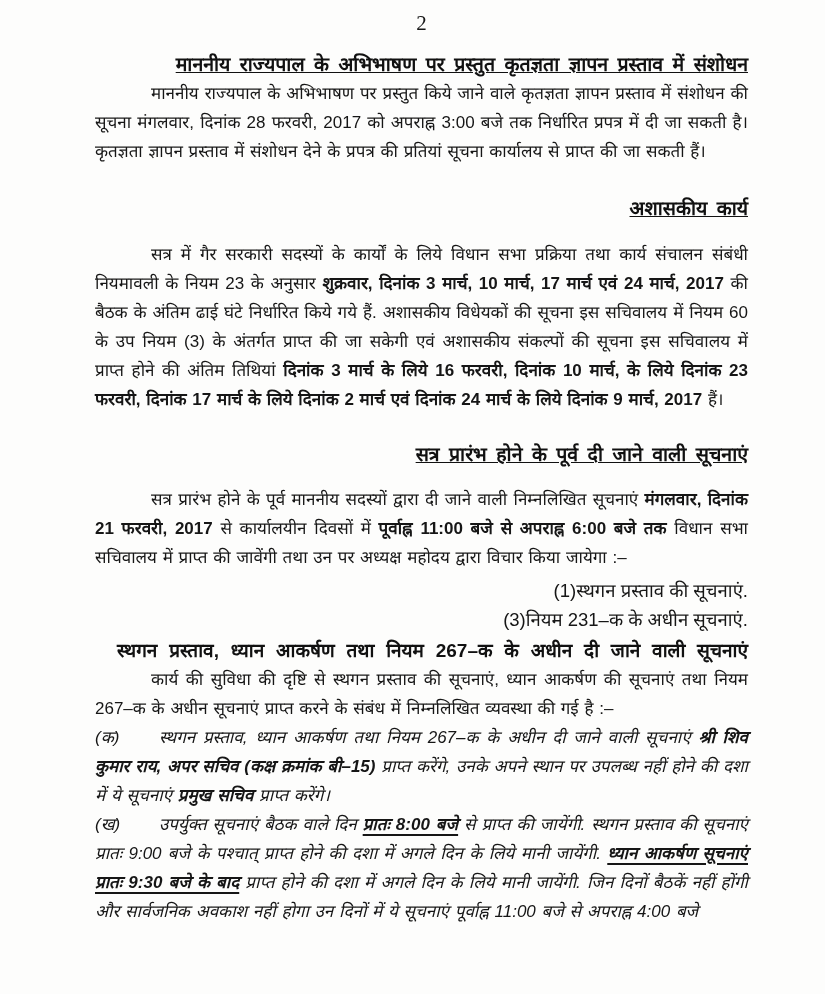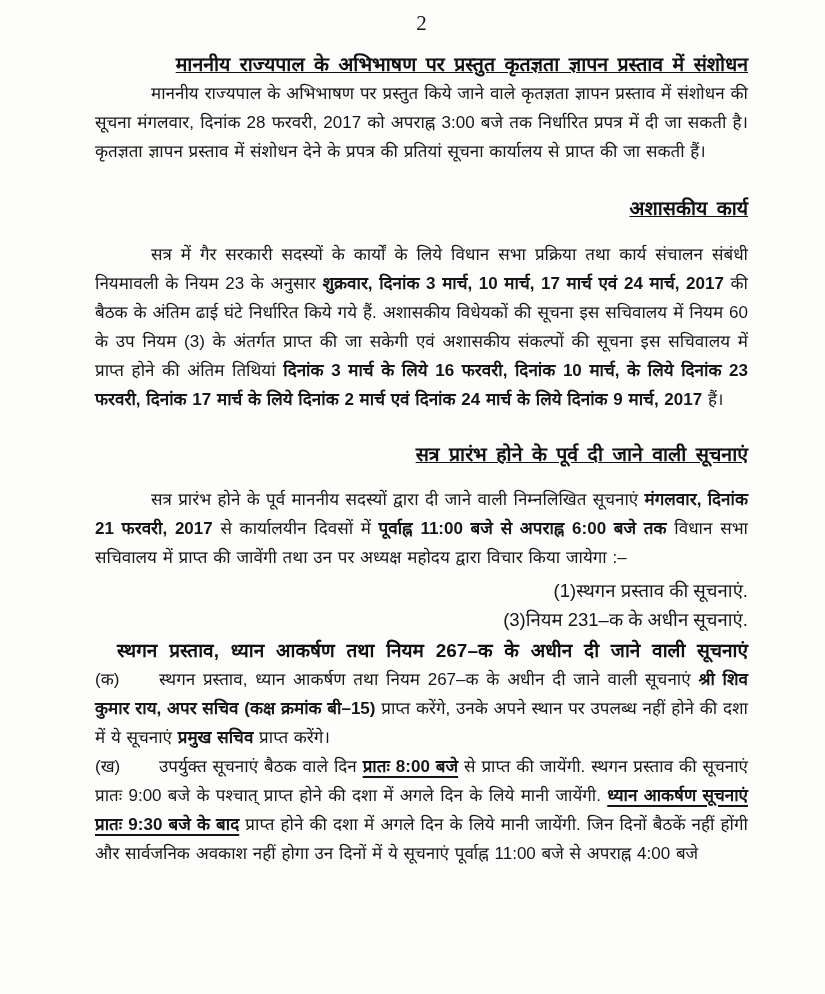--- a/index.html
+++ b/index.html
@@ -26,21 +26,21 @@
     font-size:17px;line-height:29px;margin:0;
     text-align:justify;text-justify:inter-word;word-spacing:1px;
   }
   .indent{text-indent:56px;}
   b{font-weight:700;}
   .u{text-decoration:underline;text-underline-offset:4px;text-decoration-thickness:1.5px;}
   .notice-list{list-style:none;margin:4px 0 0 0;padding:0 0 0 88px;}
   .notice-list li{line-height:29px;font-size:18.5px;text-align:right;}
   .notice-list .num{display:inline-block;width:47px;}
   .clause .clause-label{display:inline-block;width:64px;}
-  .clause{text-indent:0;}
+  .clause{text-indent:0;font-style:italic;}
 </style>
 </head>
 <body>
 
 <div class="page">
 
   <div class="page-number">2</div>
 
   <h1 class="heading center h-amendment">माननीय राज्यपाल के अभिभाषण पर प्रस्तुत कृतज्ञता ज्ञापन प्रस्ताव में संशोधन</h1>
 
@@ -55,18 +55,19 @@
   <p class="body indent"><span>सत्र प्रारंभ होने के पूर्व माननीय सदस्यों द्वारा दी जाने वाली निम्नलिखित सूचनाएं </span><b>मंगलवार, दिनांक 21 फरवरी, 2017</b><span> से कार्यालयीन दिवसों में </span><b>पूर्वाह्न 11:00 बजे से अपराह्न 6:00 बजे तक</b><span> विधान सभा सचिवालय में प्राप्त की जावेंगी तथा उन पर अध्यक्ष महोदय द्वारा विचार किया जायेगा :–</span></p>
 
   <ol class="notice-list">
     <li><span class="num">(1)</span><span>स्थगन प्रस्ताव की सूचनाएं.</span></li>
     <li><span class="num">(3)</span><span>नियम 231–क के अधीन सूचनाएं.</span></li>
   </ol>
 
 
   <h2 class="heading h-adjournment">स्थगन प्रस्ताव, ध्यान आकर्षण तथा नियम 267–क के अधीन दी जाने वाली सूचनाएं</h2>
 
+  <p class="body indent"><span>कार्य की सुविधा की दृष्टि से स्थगन प्रस्ताव की सूचनाएं, ध्यान आकर्षण की सूचनाएं तथा नियम 267–क के अधीन सूचनाएं प्राप्त करने के संबंध में निम्नलिखित व्यवस्था की गई है :–</span></p>
 
   <p class="body clause"><span class="clause-label">(क)</span><span>स्थगन प्रस्ताव, ध्यान आकर्षण तथा नियम 267–क के अधीन दी जाने वाली सूचनाएं </span><b>श्री शिव कुमार राय, अपर सचिव (कक्ष क्रमांक बी–15)</b><span> प्राप्त करेंगे, उनके अपने स्थान पर उपलब्ध नहीं होने की दशा में ये सूचनाएं </span><b>प्रमुख सचिव</b><span> प्राप्त करेंगे।</span></p>
 
   <p class="body clause"><span class="clause-label">(ख)</span><span>उपर्युक्त सूचनाएं बैठक वाले दिन </span><b class="u">प्रातः 8:00 बजे</b><span> से प्राप्त की जायेंगी. स्थगन प्रस्ताव की सूचनाएं प्रातः 9:00 बजे के पश्चात् प्राप्त होने की दशा में अगले दिन के लिये मानी जायेंगी. </span><b class="u">ध्यान आकर्षण सूचनाएं प्रातः 9:30 बजे के बाद</b><span> प्राप्त होने की दशा में अगले दिन के लिये मानी जायेंगी. जिन दिनों बैठकें नहीं होंगी और सार्वजनिक अवकाश नहीं होगा उन दिनों में ये सूचनाएं पूर्वाह्न 11:00 बजे से अपराह्न 4:00 बजे</span></p>
 
 </div>
 
 </body></html>

